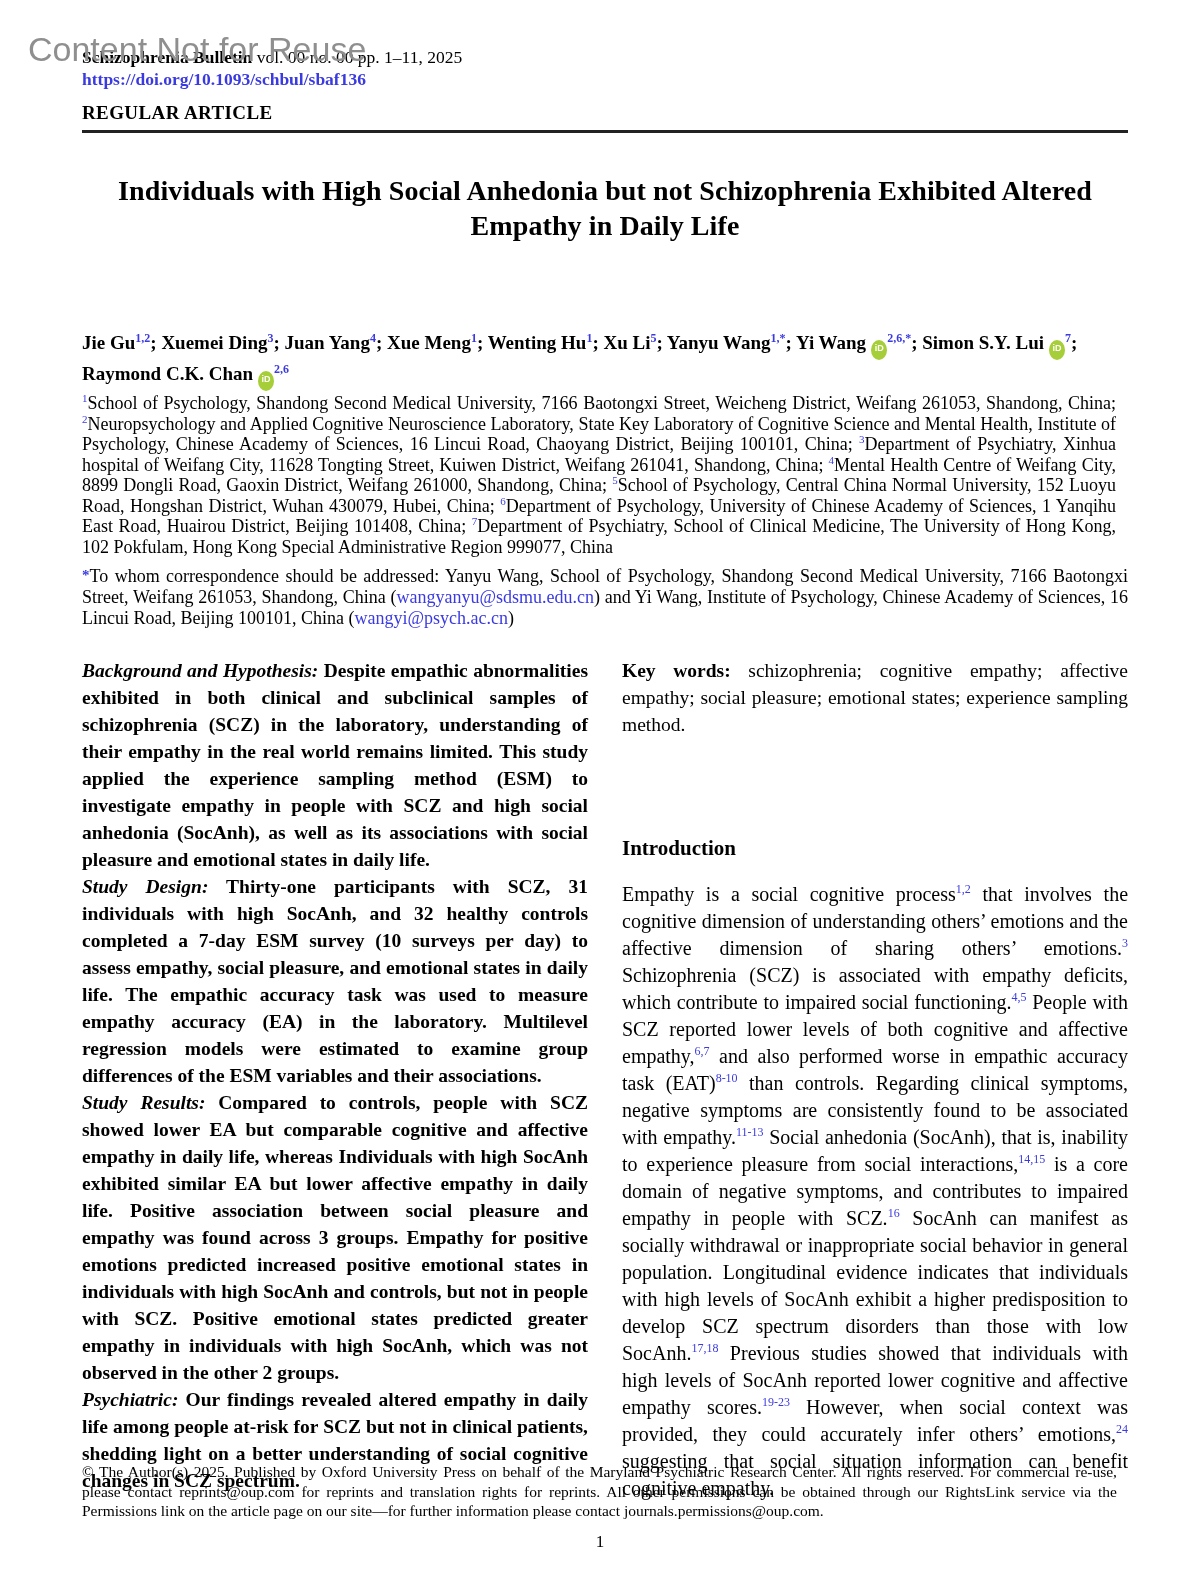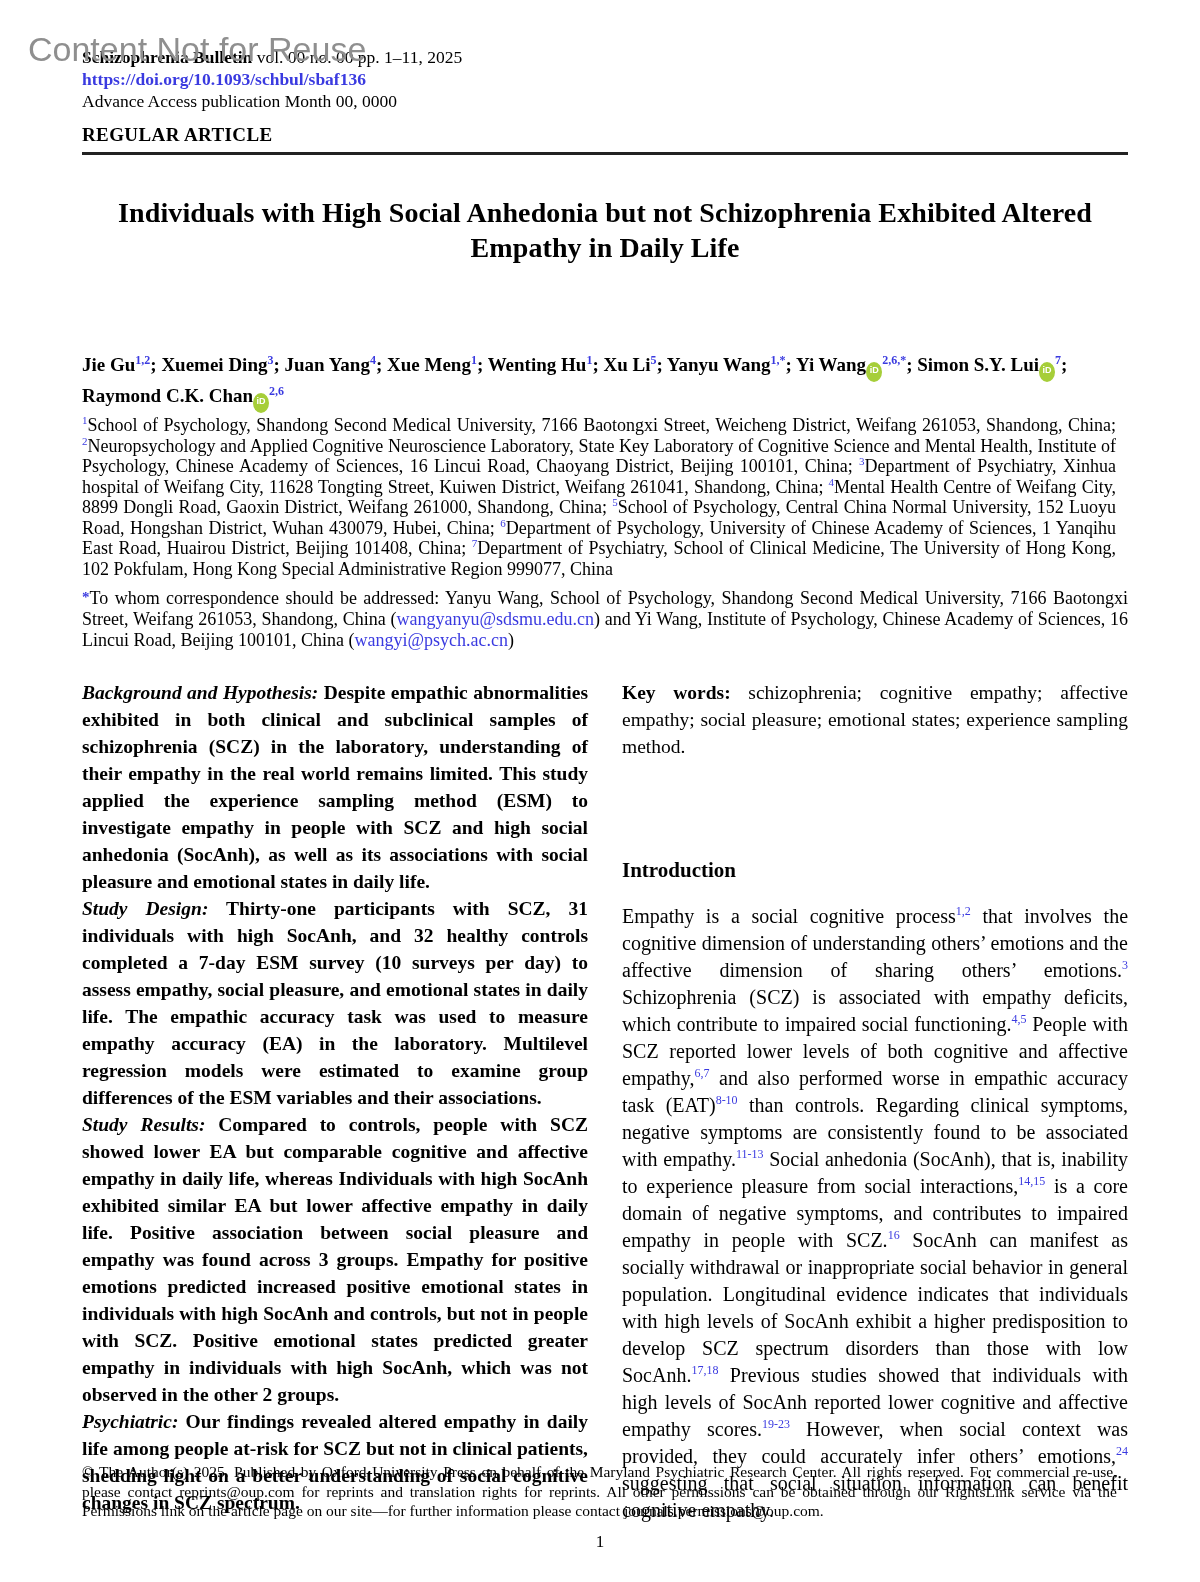--- a/index.html
+++ b/index.html
@@ -27,21 +27,21 @@
     font-size:28px;line-height:35px;font-weight:bold;
     margin:40px 0 0 0;letter-spacing:0.1px;text-align:center;
   }
   .authors{margin-top:86px;font-size:19px;font-weight:bold;line-height:28px;}
   .authors sup{color:#3a3ae0;font-size:12px;line-height:0;}
   .orcid{
     display:inline-block;width:16px;height:20px;border-radius:50%;
     background:#a6ce39;color:#fff;
     font-family:"Liberation Sans","DejaVu Sans",sans-serif;
     font-size:9px;font-weight:bold;text-align:center;line-height:16px;
-    vertical-align:-2px;
+    margin-left:5px;vertical-align:-2px;
   }
   .affiliations{
     font-size:18px;line-height:20.5px;text-align:justify;margin:2px 12px 0 0;
   }
   .affiliations sup,.sup-blue{color:#3a3ae0;font-size:11px;line-height:0;}
   .correspondence{
     font-size:18px;line-height:21px;text-align:justify;margin:8px 0 0 0;
   }
   .corr-marker{color:#3a3ae0;font-weight:bold;vertical-align:2px;font-size:15px;}
   .email{color:#3a3ae0;text-decoration:none;}
@@ -69,21 +69,20 @@
 </head>
 <body>
 
 <div class="page">
 
   <div class="watermark">Content Not for Reuse</div>
 
   <div class="header">
     <div><span class="journal-name">Schizophrenia Bulletin</span><span> vol. 00 no. 00 pp. 1–11, 2025</span></div>
     <a class="doi-link">https://doi.org/10.1093/schbul/sbaf136</a>
-    <div class="advance">Advance Access publication Month 00, 0000</div>
   </div>
 
   <div class="article-type">REGULAR ARTICLE</div>
   <hr class="rule">
 
   <h1 class="title">Individuals with High Social Anhedonia but not Schizophrenia Exhibited Altered Empathy in Daily Life</h1>
 
   <div class="authors">
     <span><span>Jie Gu</span><sup>1,2</sup><span>; </span></span><span><span>Xuemei Ding</span><sup>3</sup><span>; </span></span><span><span>Juan Yang</span><sup>4</sup><span>; </span></span><span><span>Xue Meng</span><sup>1</sup><span>; </span></span><span><span>Wenting Hu</span><sup>1</sup><span>; </span></span><span><span>Xu Li</span><sup>5</sup><span>; </span></span><span><span>Yanyu Wang</span><sup>1,*</sup><span>; </span></span><span><span>Yi Wang</span><span class="orcid">iD</span><sup>2,6,*</sup><span>; </span></span><span><span>Simon S.Y. Lui</span><span class="orcid">iD</span><sup>7</sup><span>; </span></span><span><span>Raymond C.K. Chan</span><span class="orcid">iD</span><sup>2,6</sup><span></span></span>
   </div>

